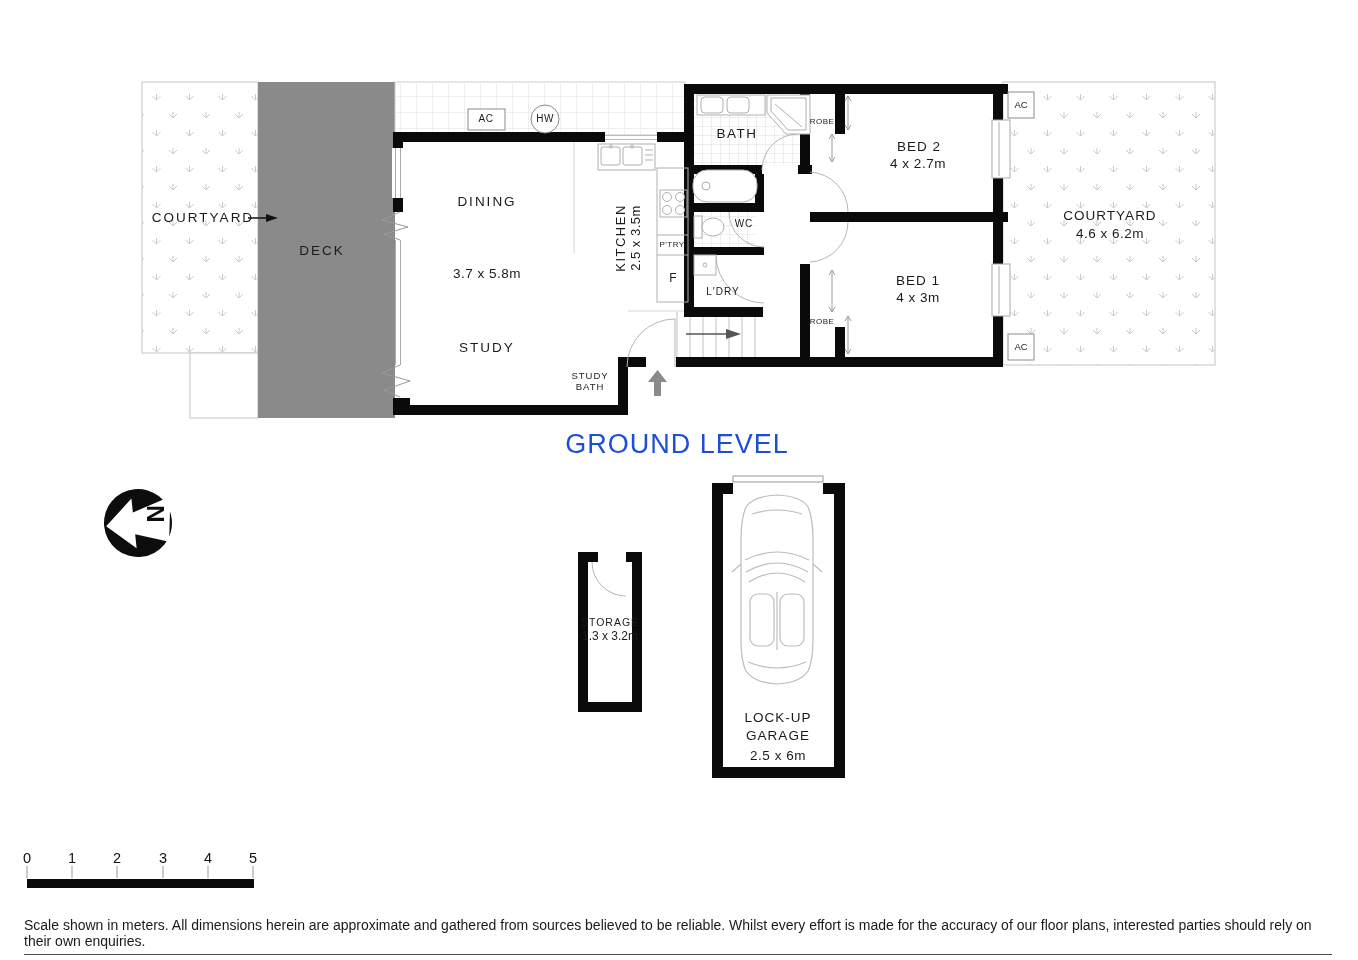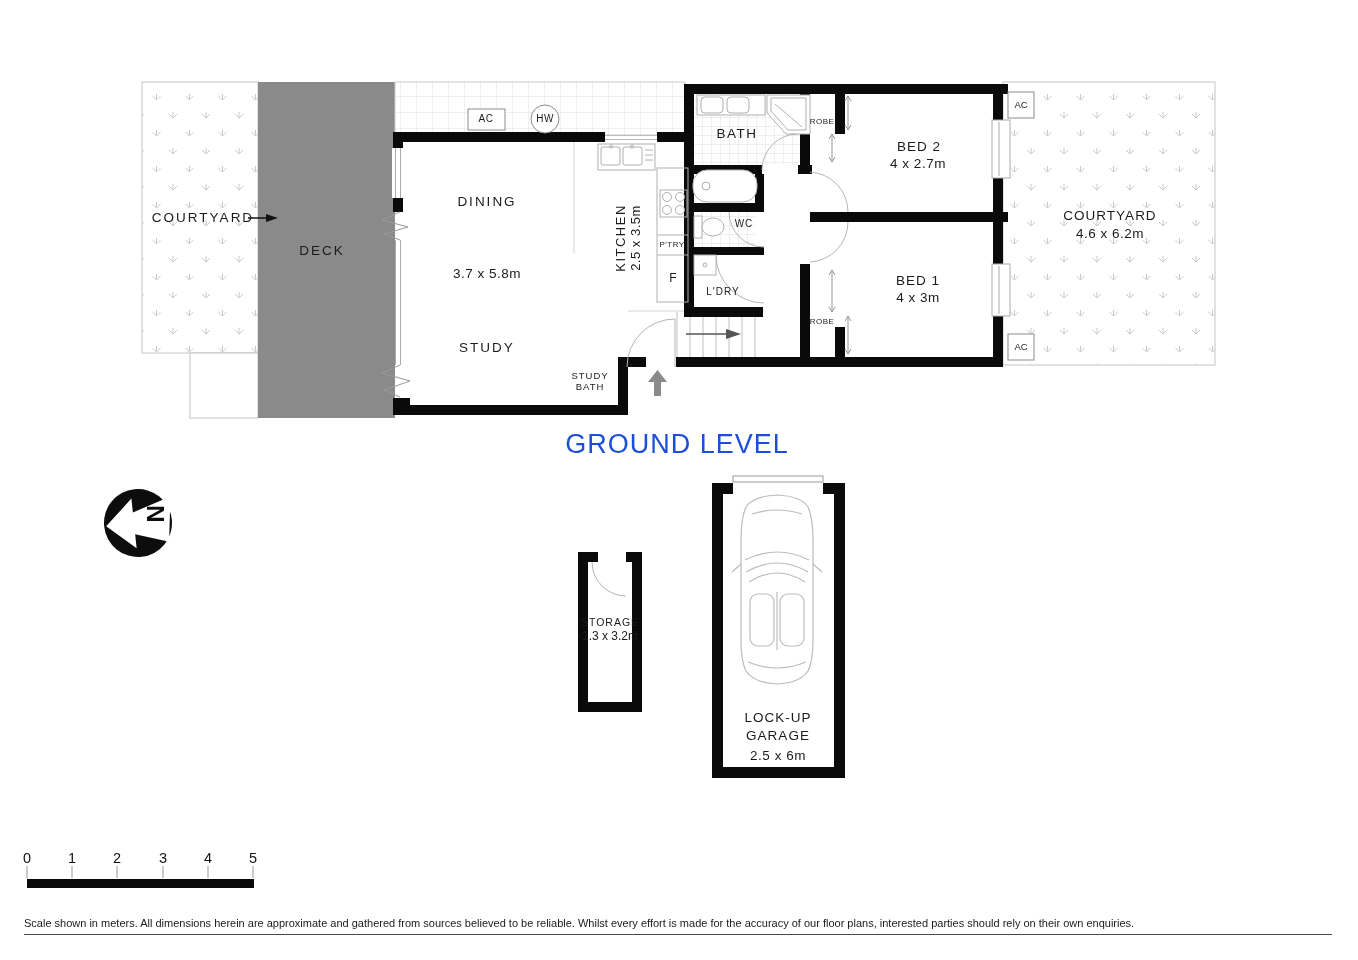--- a/index.html
+++ b/index.html
@@ -8,21 +8,21 @@
   svg.plan{position:absolute;left:0;top:0;}
   .lbl{position:absolute;transform:translate(-50%,-50%);white-space:nowrap;text-align:center;
        color:#1b1b1b;line-height:1.15;}
   .room{font-size:13.5px;letter-spacing:2px;}
   .dims{font-size:13.5px;letter-spacing:0.5px;}
   .small{font-size:10px;letter-spacing:1px;}
   .tiny{font-size:8px;letter-spacing:0.5px;}
   .rot{transform:translate(-50%,-50%) rotate(-90deg);}
   .heading{font-size:27px;letter-spacing:1px;color:#1d4ed8;}
   .scale-num{font-size:14.5px;color:#111;}
-  .disclaimer{position:absolute;left:24px;top:917px;width:1308px;font-size:11px;color:#1a1a1a;
+  .disclaimer{position:absolute;left:24px;top:917px;width:1308px;font-size:14px;color:#1a1a1a;
               border-bottom:1.5px solid #4a4a4a;padding-bottom:5px;}
 </style>
 </head>
 <body>
 
 <div class="canvas">
 
   <svg class="plan" width="1358" height="960" viewBox="0 0 1358 960">
     <defs>
       <pattern id="grass" width="33" height="36" patternUnits="userSpaceOnUse">

